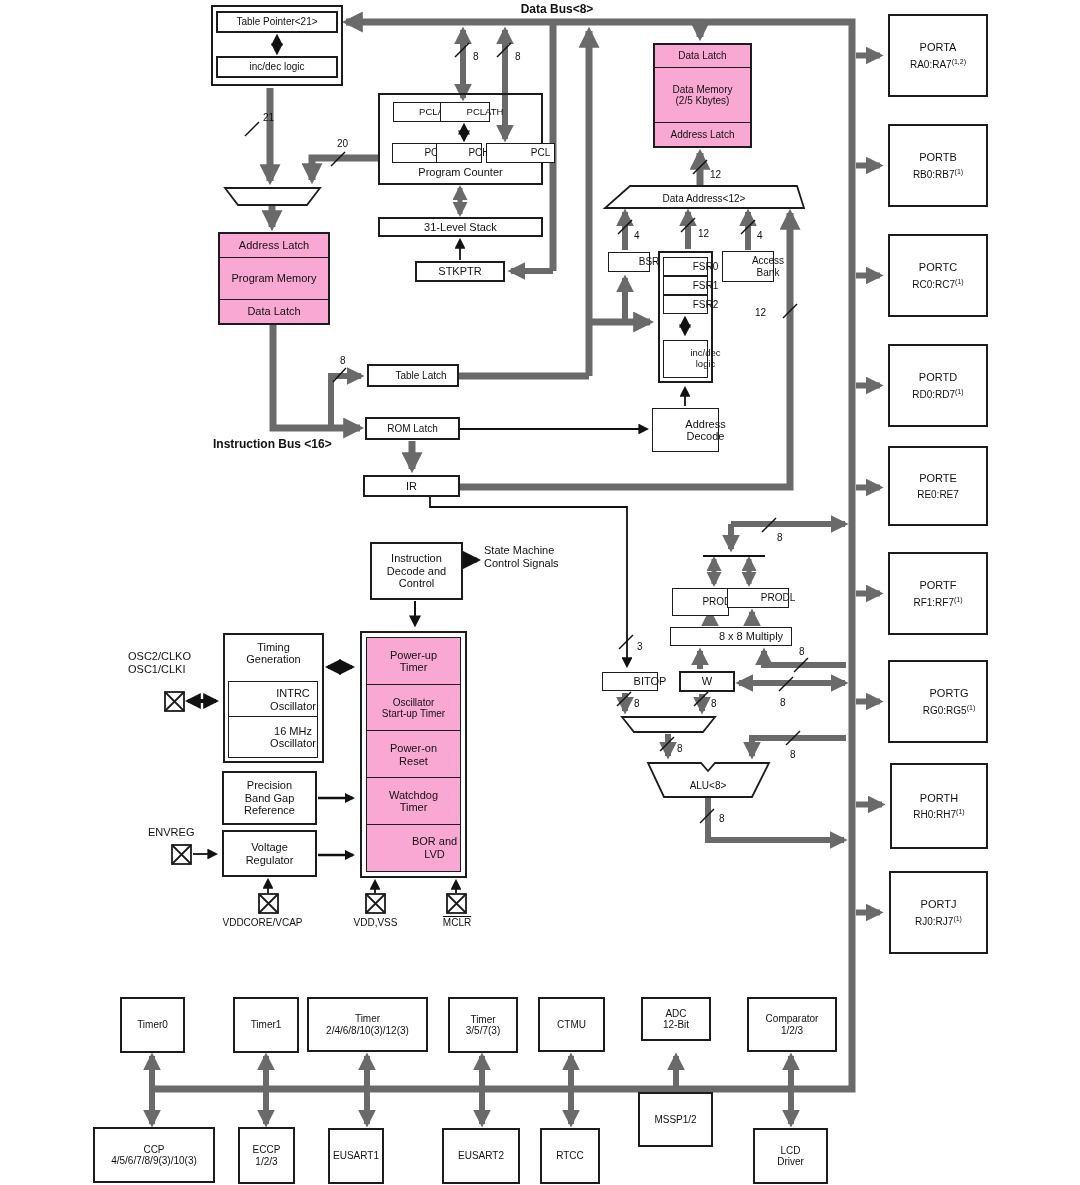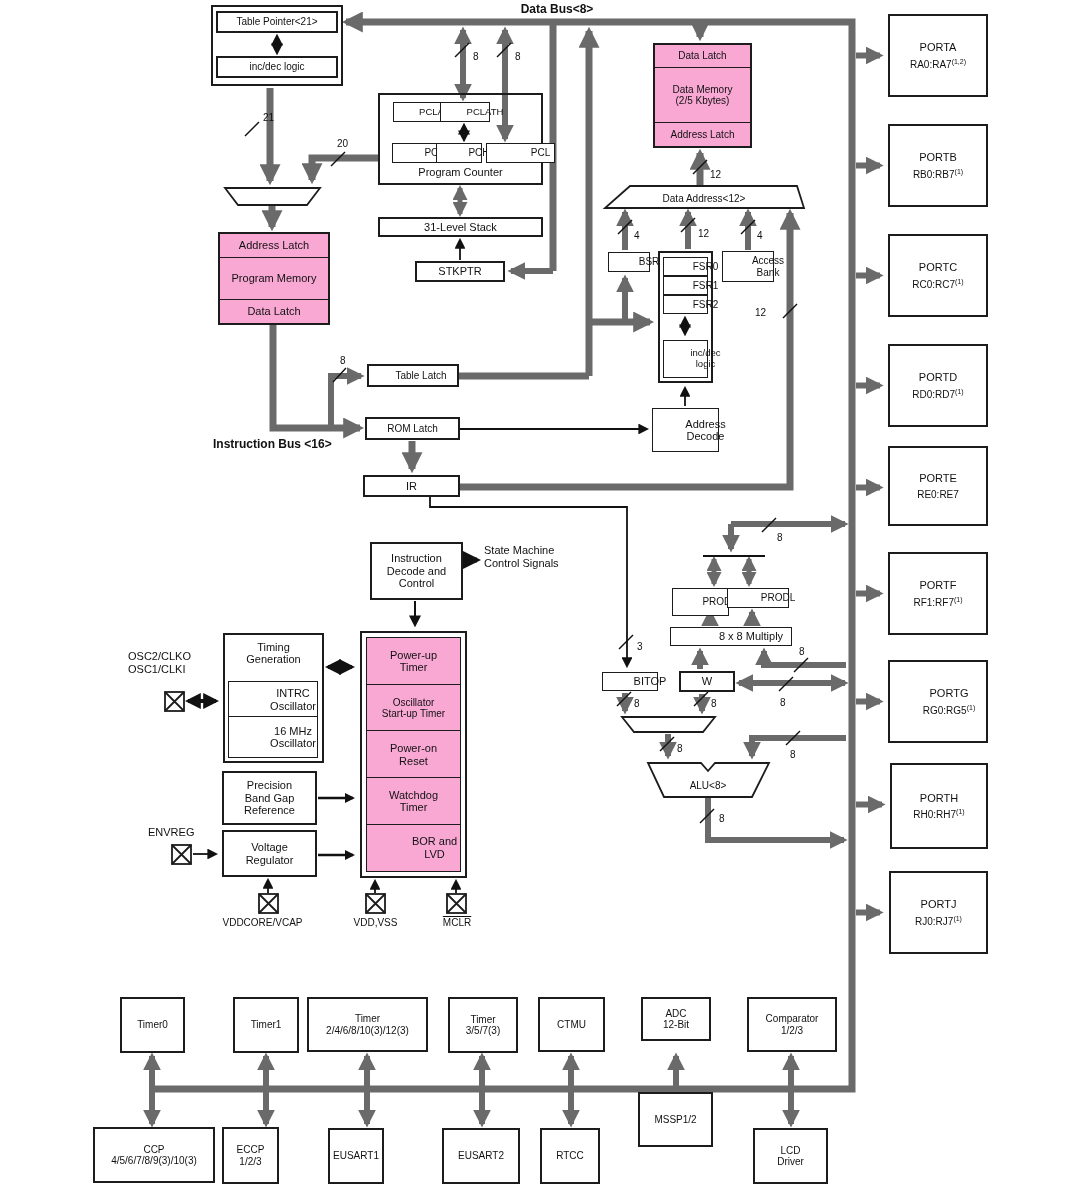--- a/index.html
+++ b/index.html
@@ -342,21 +342,21 @@
 <div class="b sm" style="left:448px;top:997px;width:70px;height:56px;">Timer
 3/5/7(3)</div>
 <div class="b sm" style="left:538px;top:997px;width:67px;height:55px;">CTMU</div>
 <div class="b sm" style="left:641px;top:997px;width:70px;height:44px;">ADC
 12-Bit</div>
 <div class="b sm" style="left:747px;top:997px;width:90px;height:55px;">Comparator
 1/2/3</div>
 
 <div class="b sm" style="left:93px;top:1127px;width:122px;height:56px;">CCP
 4/5/6/7/8/9(3)/10(3)</div>
-<div class="b sm" style="left:222px;top:1127px;width:57px;height:57px;">ECCP
+<div class="b sm" style="left:238px;top:1127px;width:57px;height:57px;">ECCP
 1/2/3</div>
 <div class="b sm" style="left:328px;top:1128px;width:56px;height:56px;">EUSART1</div>
 <div class="b sm" style="left:442px;top:1128px;width:78px;height:56px;">EUSART2</div>
 <div class="b sm" style="left:540px;top:1128px;width:60px;height:56px;">RTCC</div>
 <div class="b sm" style="left:638px;top:1092px;width:75px;height:55px;">MSSP1/2</div>
 <div class="b sm" style="left:753px;top:1128px;width:75px;height:56px;">LCD
 Driver</div>
 
 </div>
 

